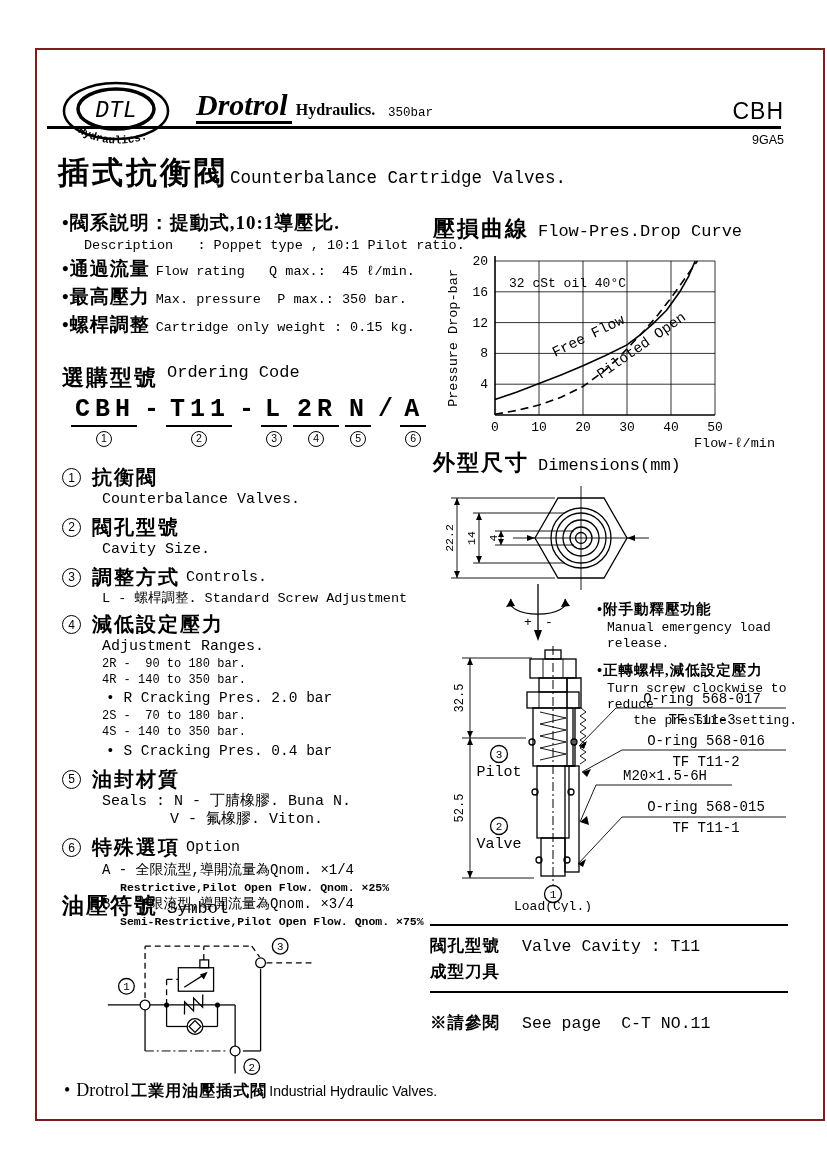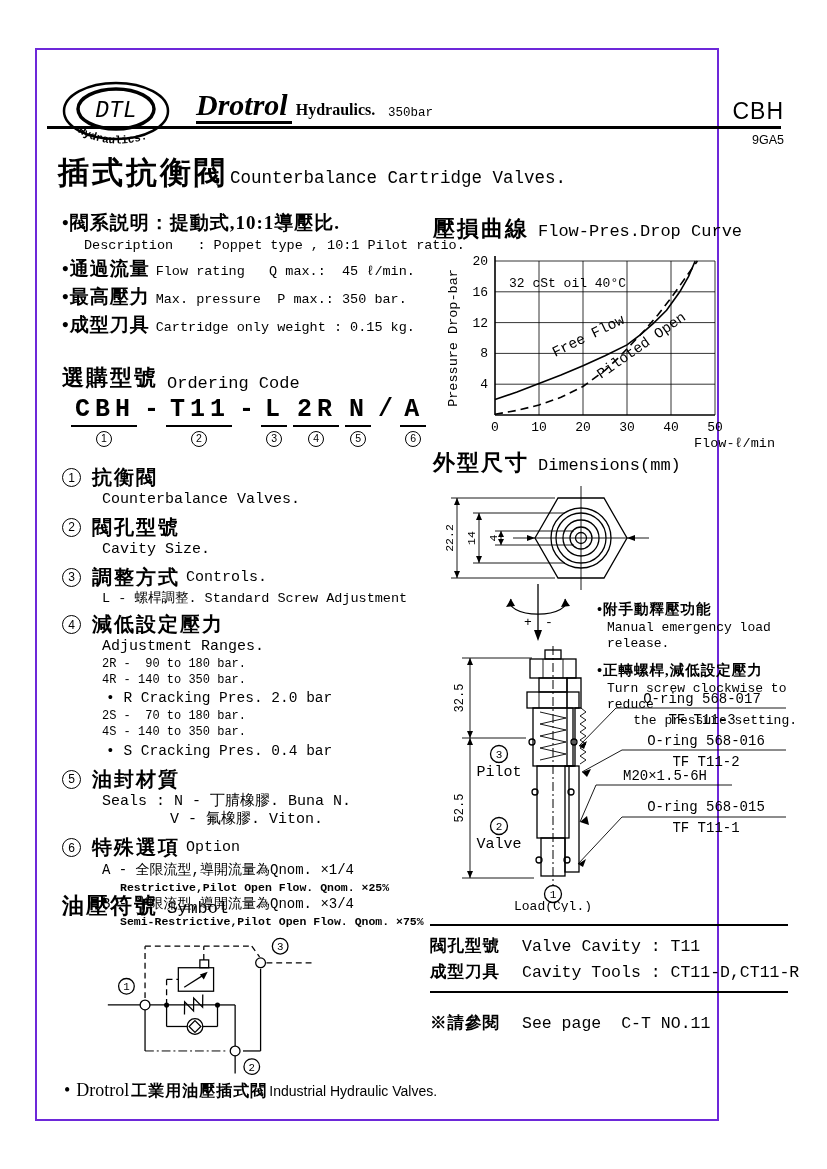--- a/index.html
+++ b/index.html
@@ -1,18 +1,18 @@
 <!DOCTYPE html>
 <html><head>
 <meta charset="utf-8">
 <style>
   * { margin:0; padding:0; box-sizing:border-box; }
   html,body { background:#fff; }
   body { width:827px; height:1169px; position:relative; font-family:"Liberation Mono", monospace; color:#000; overflow:hidden; }
-  .frame { position:absolute; left:35px; top:48px; width:684px; height:1073px; border:2px solid #6d28d9; background:#fff; }
+  .frame { position:absolute; left:35px; top:48px; width:790px; height:1073px; border:2px solid #7f1d1d; background:#fff; }
   .abs { position:absolute; }
   .cjk { font-family:"Liberation Serif", serif; }
   .mono { font-family:"Liberation Mono", monospace; }
   .pre { white-space:pre; }
 
   
   .brand-row { position:absolute; left:196px; top:88px; }
   .brand-main { font-family:"Liberation Serif", serif; font-style:italic; font-weight:bold; font-size:30px; border-bottom:3px solid #000; padding:0 4px 0 0; }
   .brand-sub { font-family:"Liberation Serif", serif; font-size:16px; font-weight:bold; margin-left:4px; }
   .hdr-350 { position:absolute; left:388px; top:106px; font-size:12.5px; }
@@ -25,21 +25,21 @@
   .page-title .en { font-size:17.5px; margin-left:2px; }
 
   
   .specs { position:absolute; left:62px; top:210px; width:400px; }
   .spec-line { display:flex; align-items:baseline; margin-bottom:2px; }
   .spec-line .zh { font-size:19px; letter-spacing:1px; font-weight:600; }
   .spec-line .en { font-size:13.5px; margin-left:6px; }
   .spec-sub { font-size:13.5px; margin:0 0 3px 22px; }
 
   
-  .ord-head { position:absolute; left:62px; top:363px; display:flex; align-items:flex-end; }
+  .ord-head { position:absolute; left:62px; top:363px; display:flex; align-items:flex-start; }
   .sec-zh { font-size:22px; letter-spacing:2px; font-weight:600; font-family:"Liberation Serif", serif; }
   .sec-en { font-size:17px; margin-left:9px; font-family:"Liberation Mono", monospace; }
   .ordcode { position:absolute; left:68px; top:396px; display:flex; align-items:flex-start; }
   .ordseg { display:flex; flex-direction:column; align-items:center; margin:0 3px; }
   .ordseg .txt { font-size:25px; font-weight:bold; letter-spacing:5px; border-bottom:2px solid #000; padding:0 2px 1px 4px; line-height:1.1; }
   .ordsep { font-size:25px; font-weight:bold; margin:0 4px; line-height:1.1; }
   .circ { display:inline-flex; width:16px; height:16px; border:1.2px solid #000; border-radius:50%; align-items:center; justify-content:center; font-size:10.5px; line-height:1; margin-top:4px; font-family:"Liberation Sans", sans-serif; }
 
   
   .items { position:absolute; left:62px; top:460px; width:400px; }
@@ -140,21 +140,21 @@
   <div class="spec-sub pre">Description   : Poppet type , 10:1 Pilot ratio.</div>
   <div class="spec-line">
     <span class="zh cjk">•通過流量</span>
     <span class="en pre">Flow rating   Q max.:  45 ℓ/min.</span>
   </div>
   <div class="spec-line">
     <span class="zh cjk">•最高壓力</span>
     <span class="en pre">Max. pressure  P max.: 350 bar.</span>
   </div>
   <div class="spec-line">
-    <span class="zh cjk">•成型刀具</span>
+    <span class="zh cjk">•螺桿調整</span>
     <span class="en pre">Cartridge only weight : 0.15 kg.</span>
   </div>
 </div>
 
 <div class="ord-head">
   <span class="sec-zh">選購型號</span>
   <span class="sec-en">Ordering Code</span>
 </div>
 <div class="ordcode">
   <span class="ordseg">
@@ -463,21 +463,20 @@
 <div class="callout" style="left:620px;top:799px;width:172px;">O-ring 568-015</div>
 <div class="callout l2" style="left:620px;top:820px;width:172px;">TF T11-1</div>
 
 <div class="cavtable">
   <div class="cavrow">
     <span class="zh">閥孔型號</span>
     <span class="en">Valve Cavity : T11</span>
   </div>
   <div class="cavrow">
     <span class="zh">成型刀具</span>
-    <span class="en">Cavity Tools : CT11-D,CT11-R</span>
   </div>
   <div class="cavrow cavsep">
     <span class="zh">※請參閱</span>
     <span class="en">See page</span>
     <span class="val">C-T NO.11</span>
   </div>
 </div>
 
 <div class="footer">
   <span class="brand">•</span>

